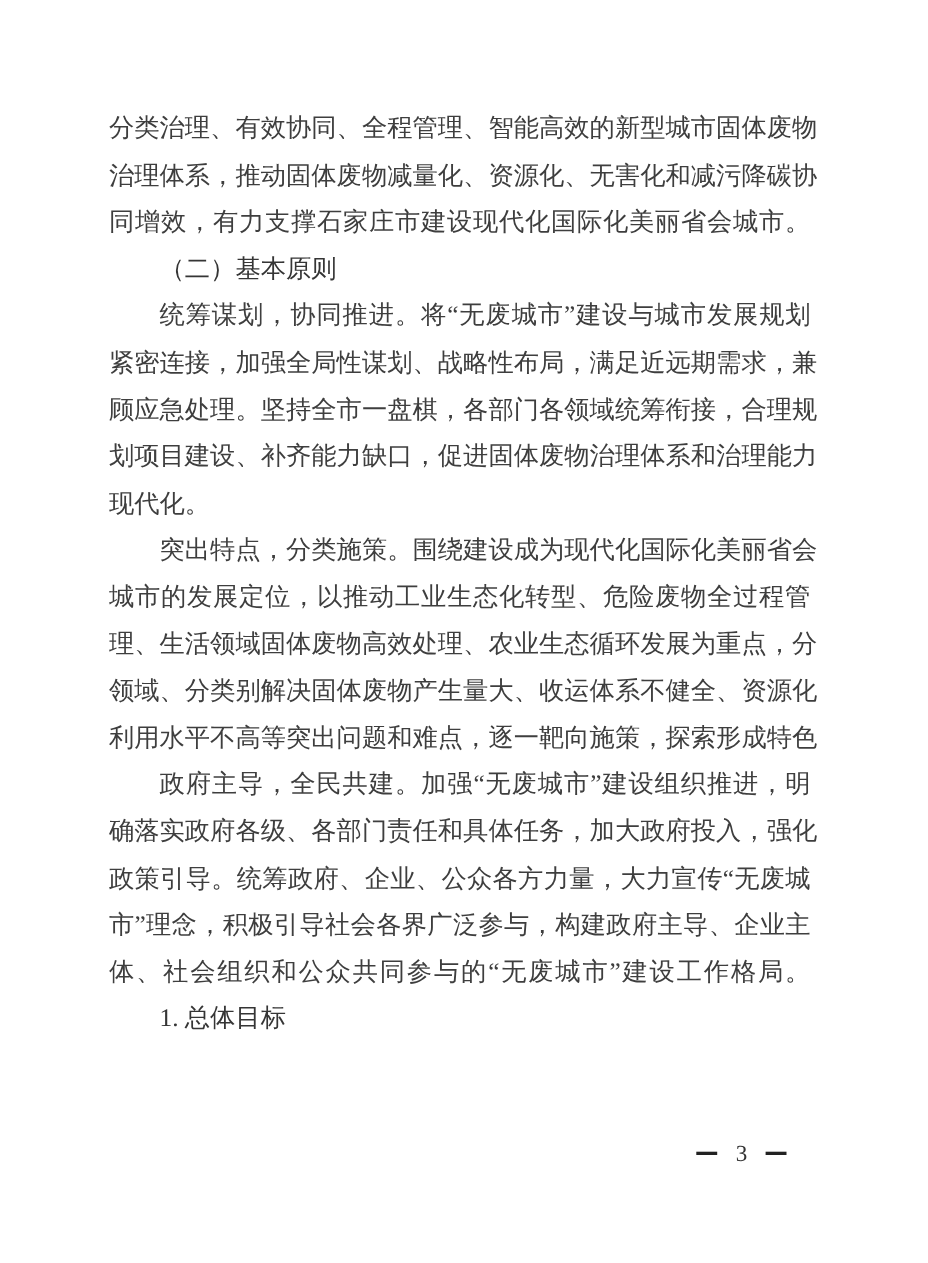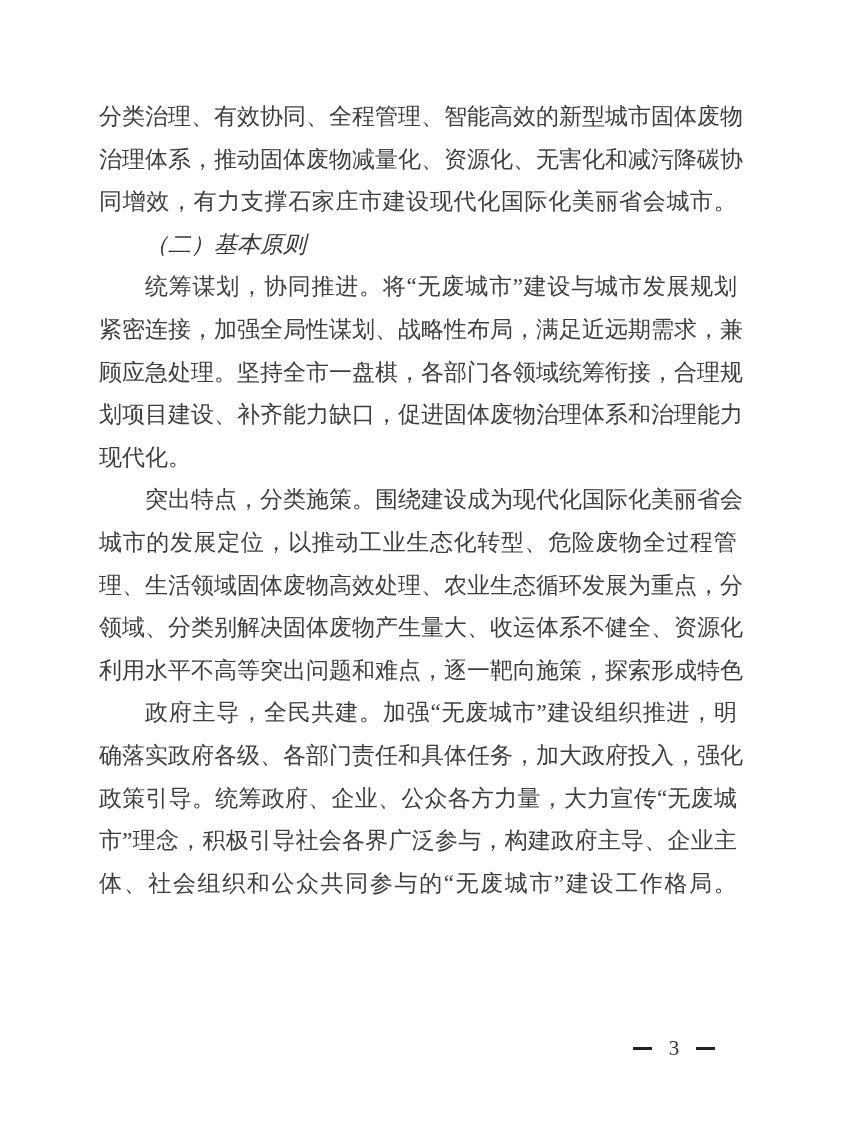--- a/index.html
+++ b/index.html
@@ -38,21 +38,20 @@
   }
   .indent {
     padding-left: 46px;
   }
   .line.indent.justify {
     
   }
   .heading {
     padding-left: 46px;
     color: #353535;
-    font-style: italic;
   }
   .page-num {
     position: absolute;
     left: 633px;
     top: 1035px;
     width: 82px;
     height: 26px;
     display: flex;
     align-items: center;
     justify-content: space-between;
@@ -569,20 +568,21 @@
         <span>市</span>
         <span>”</span>
         <span>建</span>
         <span>设</span>
         <span>工</span>
         <span>作</span>
         <span>格</span>
         <span>局</span>
         <span>。</span>
       </div>
+    <div class="line heading">1. 总体目标</div>
   </div>
 
   <div class="page-num">
     <div class="dash"></div>
     <div class="num">3</div>
     <div class="dash"></div>
   </div>
 </div>
 
 </body></html>

